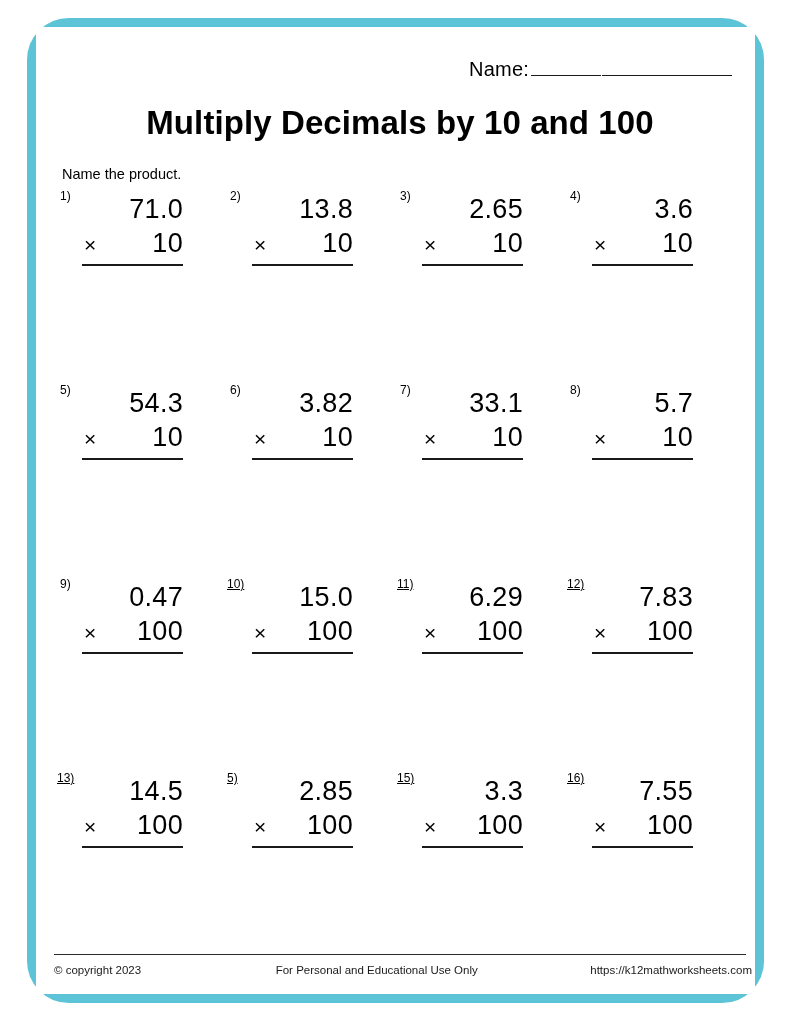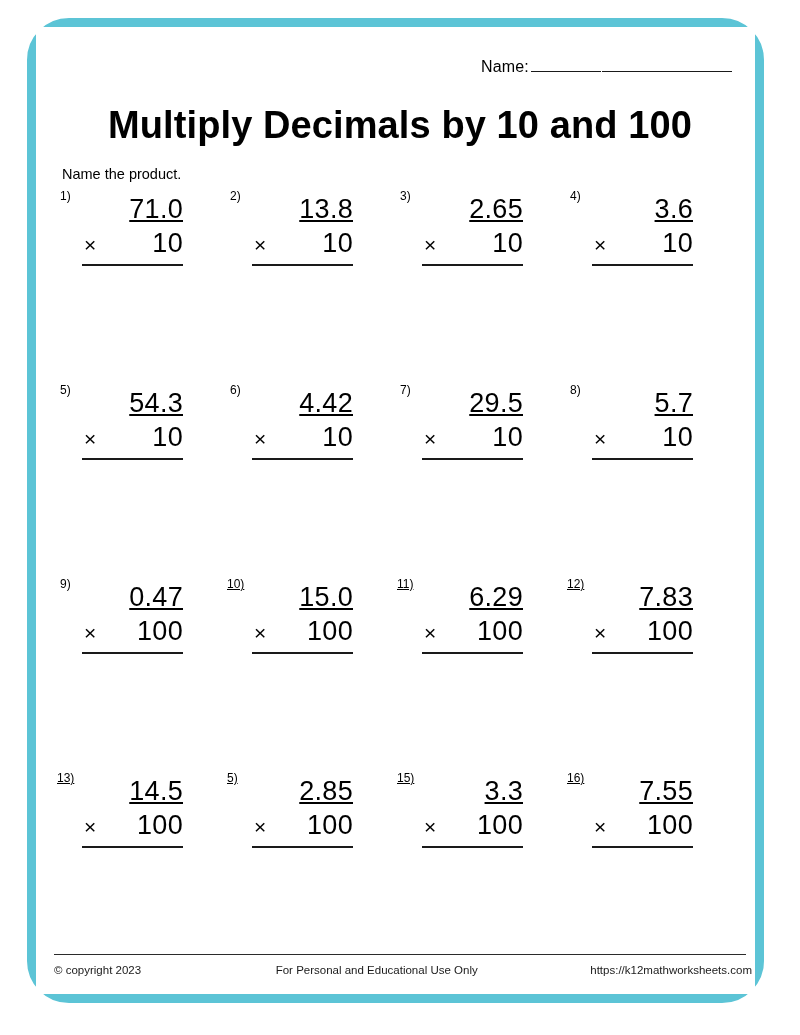--- a/index.html
+++ b/index.html
@@ -47,21 +47,21 @@
     background: #ffffff;
   }
 
   
   .name-row {
     position: absolute;
     right: 68px;
     top: 58px;
     display: flex;
     align-items: baseline;
-    font-size: 16px;
+    font-size: 20px;
     letter-spacing: 0.2px;
   }
   .name-label {
     white-space: nowrap;
     margin-right: 2px;
   }
   .name-blank {
     display: inline-block;
     width: 70px;
     border-bottom: 1.6px solid #1a1a1a;
@@ -75,21 +75,21 @@
     margin-left: 1px;
   }
 
   
   .title {
     position: absolute;
     left: 0;
     right: 0;
     top: 104px;
     text-align: center;
-    font-size: 38px;
+    font-size: 33px;
     font-weight: bold;
     letter-spacing: 0.1px;
   }
 
   
   .instruction {
     position: absolute;
     left: 62px;
     top: 166px;
     font-size: 14.5px;
@@ -125,21 +125,20 @@
     position: absolute;
     left: 26px;
     top: 6px;
     width: 101px;
   }
   .line1 {
     text-align: right;
     font-size: 27px;
     line-height: 1.18;
     letter-spacing: 0.3px;
-    text-decoration: underline;
   }
   .line2 {
     display: flex;
     justify-content: space-between;
     align-items: baseline;
     font-size: 27px;
     line-height: 1.28;
     letter-spacing: 0.3px;
   }
   .op {
@@ -247,32 +246,32 @@
           <div class="line2">
             <span class="op">×</span>
             <span>10</span>
           </div>
           <div class="rule"></div>
         </div>
       </div>
       <div class="prob">
         <div class="prob-num">6)</div>
         <div class="prob-body">
-          <div class="line1">4.42</div>
+          <div class="line1">3.82</div>
           <div class="line2">
             <span class="op">×</span>
             <span>10</span>
           </div>
           <div class="rule"></div>
         </div>
       </div>
       <div class="prob">
         <div class="prob-num">7)</div>
         <div class="prob-body">
-          <div class="line1">29.5</div>
+          <div class="line1">33.1</div>
           <div class="line2">
             <span class="op">×</span>
             <span>10</span>
           </div>
           <div class="rule"></div>
         </div>
       </div>
       <div class="prob">
         <div class="prob-num">8)</div>
         <div class="prob-body">

